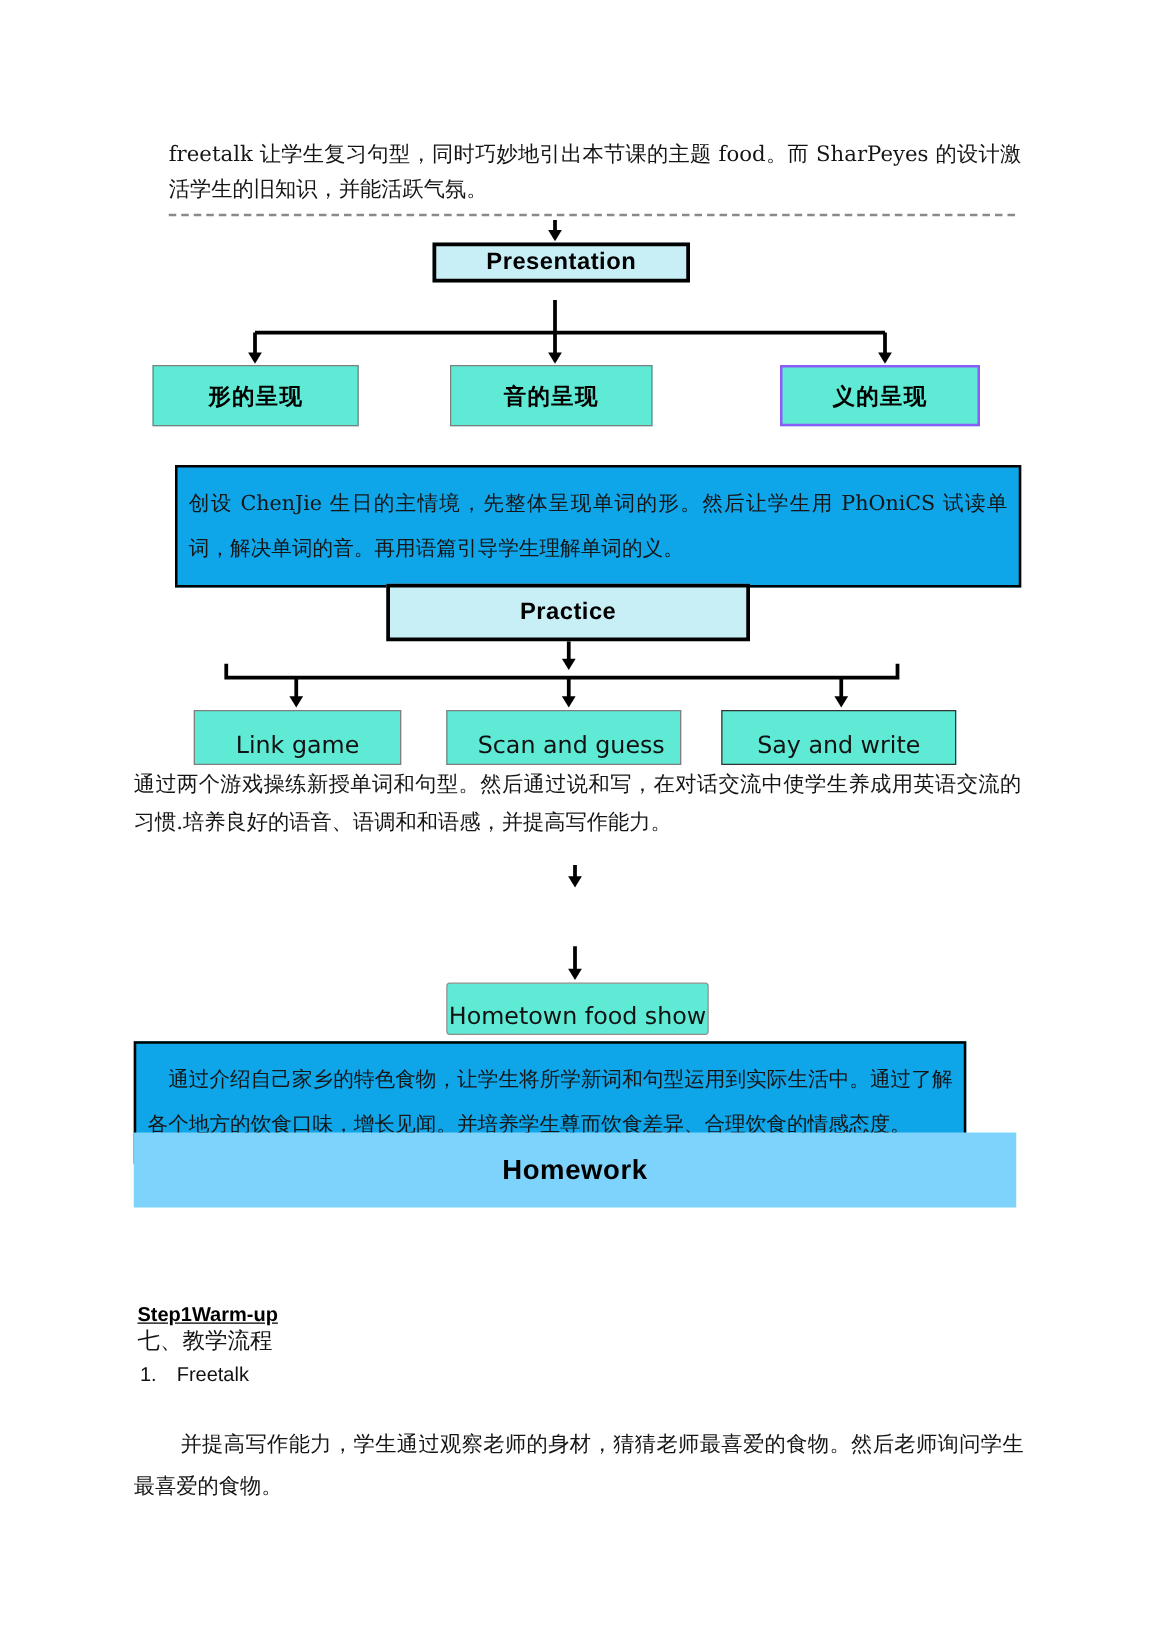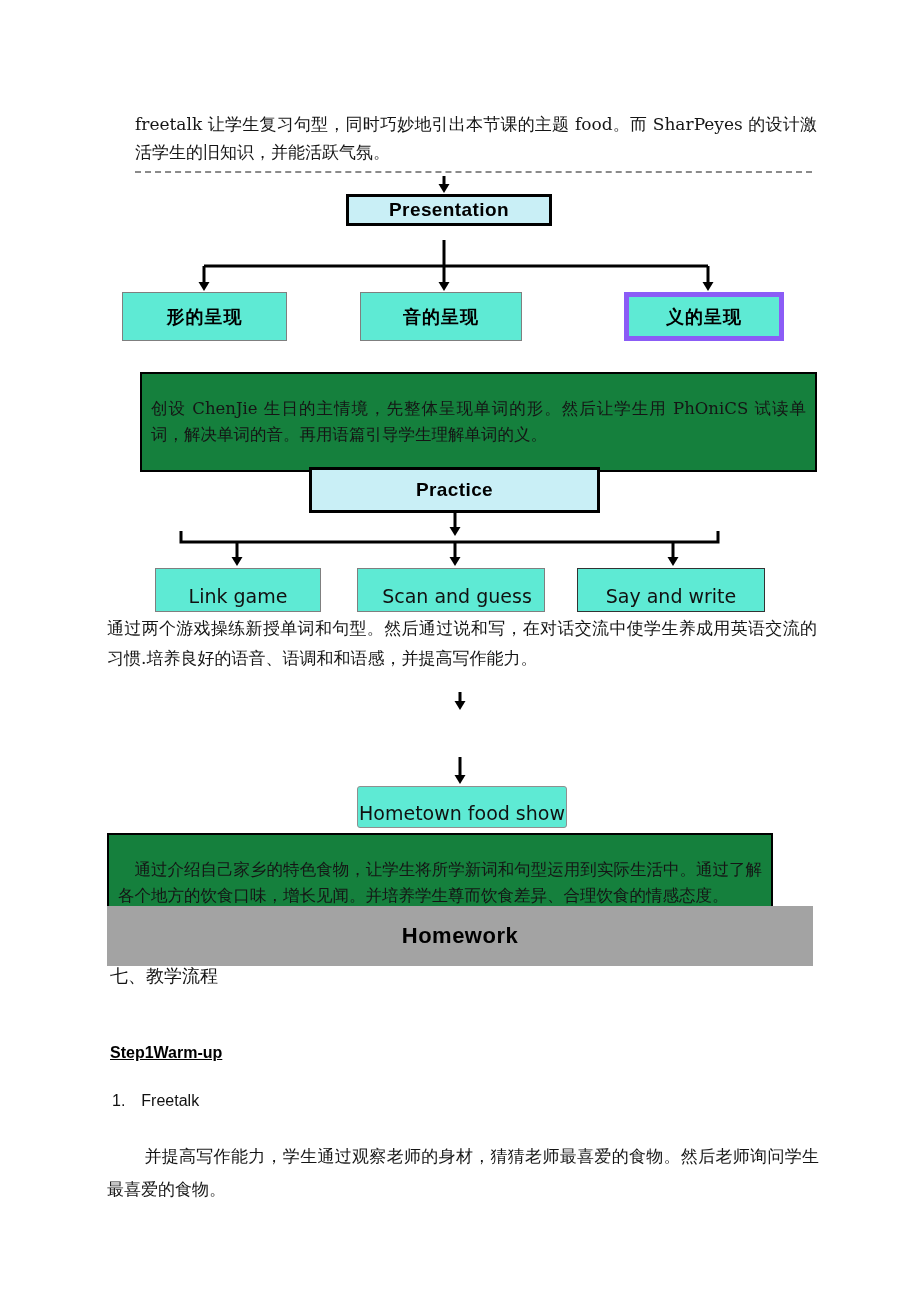--- a/index.html
+++ b/index.html
@@ -36,41 +36,41 @@
     font-weight:bold;font-size:19px;color:#000;
     letter-spacing:.4px;
     box-sizing:border-box;
   }
   .branch-box{
     background:#5eead4;
     border:1px solid #7f7f7f;
     display:flex;align-items:center;justify-content:center;
     box-sizing:border-box;
   }
-  .branch-box.dark{border:5px solid #8b5cf6;}
+  .branch-box.dark{border:2px solid #8b5cf6;}
   .heiti{
     font-family:"DejaVu Sans", sans-serif;
     font-weight:bold;font-size:18px;color:#000;
     letter-spacing:1px;
   }
   .comic{
     font-family:"DejaVu Sans", sans-serif;
     font-size:19px;color:#111;margin-top:11px;
   }
   .note-box{
-    background:#15803d;
+    background:#0ea5e9;
     border:2px solid #000;
     box-sizing:border-box;
-    padding:22px 9px;
+    padding:11px 9px;
     font-family:"DejaVu Serif", serif;
-    font-size:16.5px;line-height:26px;color:#151515;
+    font-size:16.5px;line-height:36px;color:#151515;
     text-align:justify;
   }
   .banner{
-    background:#a3a3a3;
+    background:#7dd3fc;
     display:flex;align-items:center;justify-content:center;
     font-family:"Liberation Sans", sans-serif;
     font-weight:bold;font-size:22px;color:#000;
     letter-spacing:.5px;
   }
   .h-serif{
     font-family:"DejaVu Serif", serif;
     font-size:18px;color:#151515;
   }
   .h-sans-bold{
@@ -176,21 +176,21 @@
   <div class="abs branch-box" style="left:357px;top:786px;width:210px;height:42px;border-color:#8f8f8f;border-radius:3px;">
     <span class="comic">Hometown food show</span>
   </div>
 
   <div class="abs note-box indent1" style="left:107px;top:833px;width:666px;min-height:58px;">通过介绍自己家乡的特色食物，让学生将所学新词和句型运用到实际生活中。通过了解各个地方的饮食口味，增长见闻。并培养学生尊而饮食差异、合理饮食的情感态度。</div>
 
   <div class="abs banner" style="left:107px;top:906px;width:706px;height:60px;">
     <span>Homework</span>
   </div>
 
-  <div class="abs h-serif" style="left:110px;top:964px;">七、教学流程</div>
+  <div class="abs h-serif" style="left:110px;top:1060px;">七、教学流程</div>
 
   <div class="abs h-sans-bold" style="left:110px;top:1044px;">Step1Warm-up</div>
 
   <div class="abs list-line" style="left:112px;top:1092px;">
     <span>1.</span>
     <span>Freetalk</span>
   </div>
 
   <div class="abs para indent2" style="left:107px;top:1140px;width:712px;line-height:33px;">并提高写作能力，学生通过观察老师的身材，猜猜老师最喜爱的食物。然后老师询问学生最喜爱的食物。</div>
 

